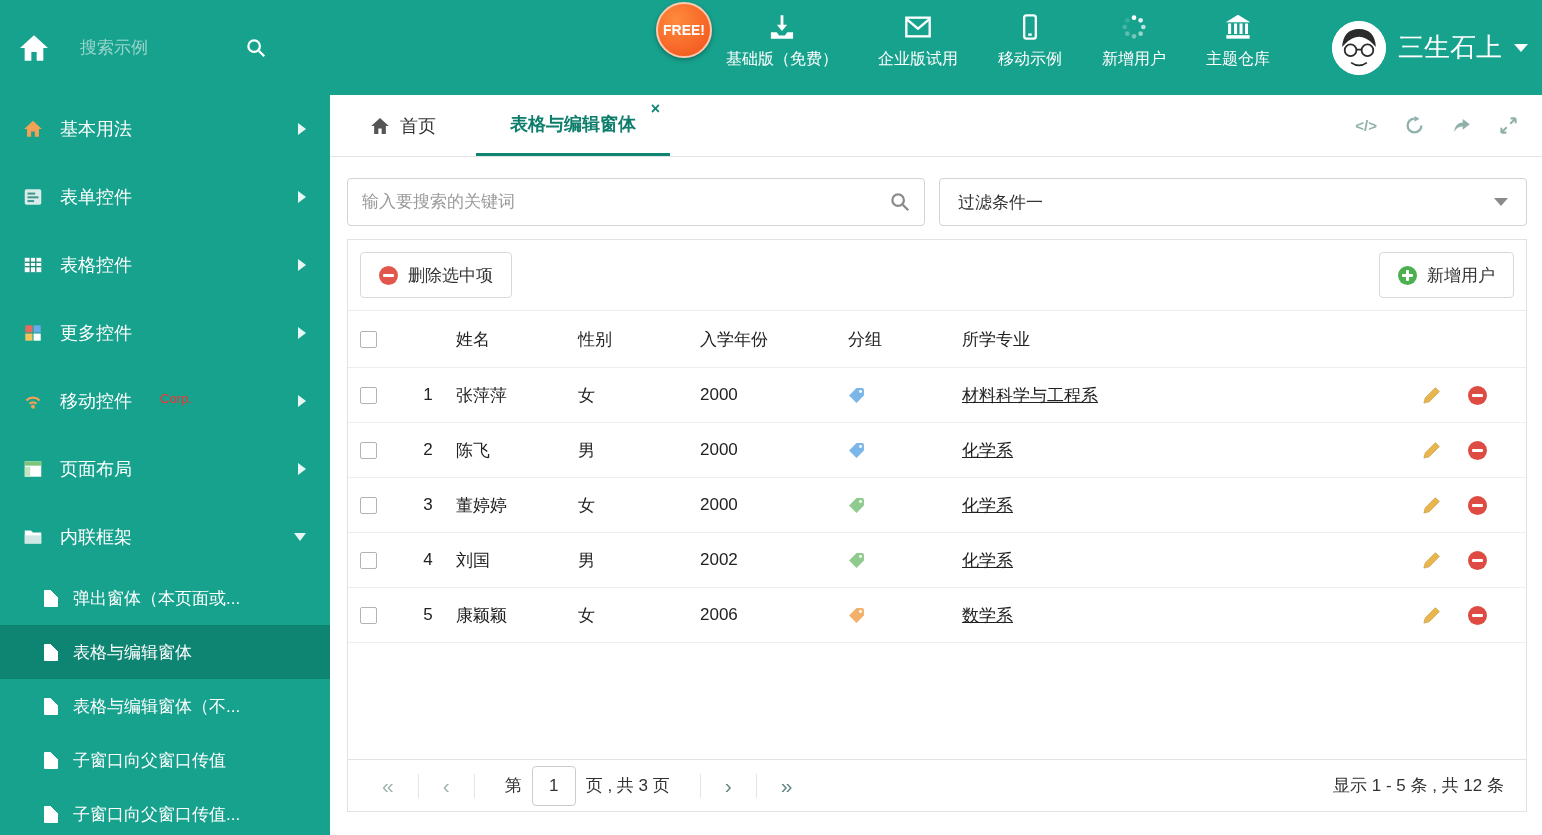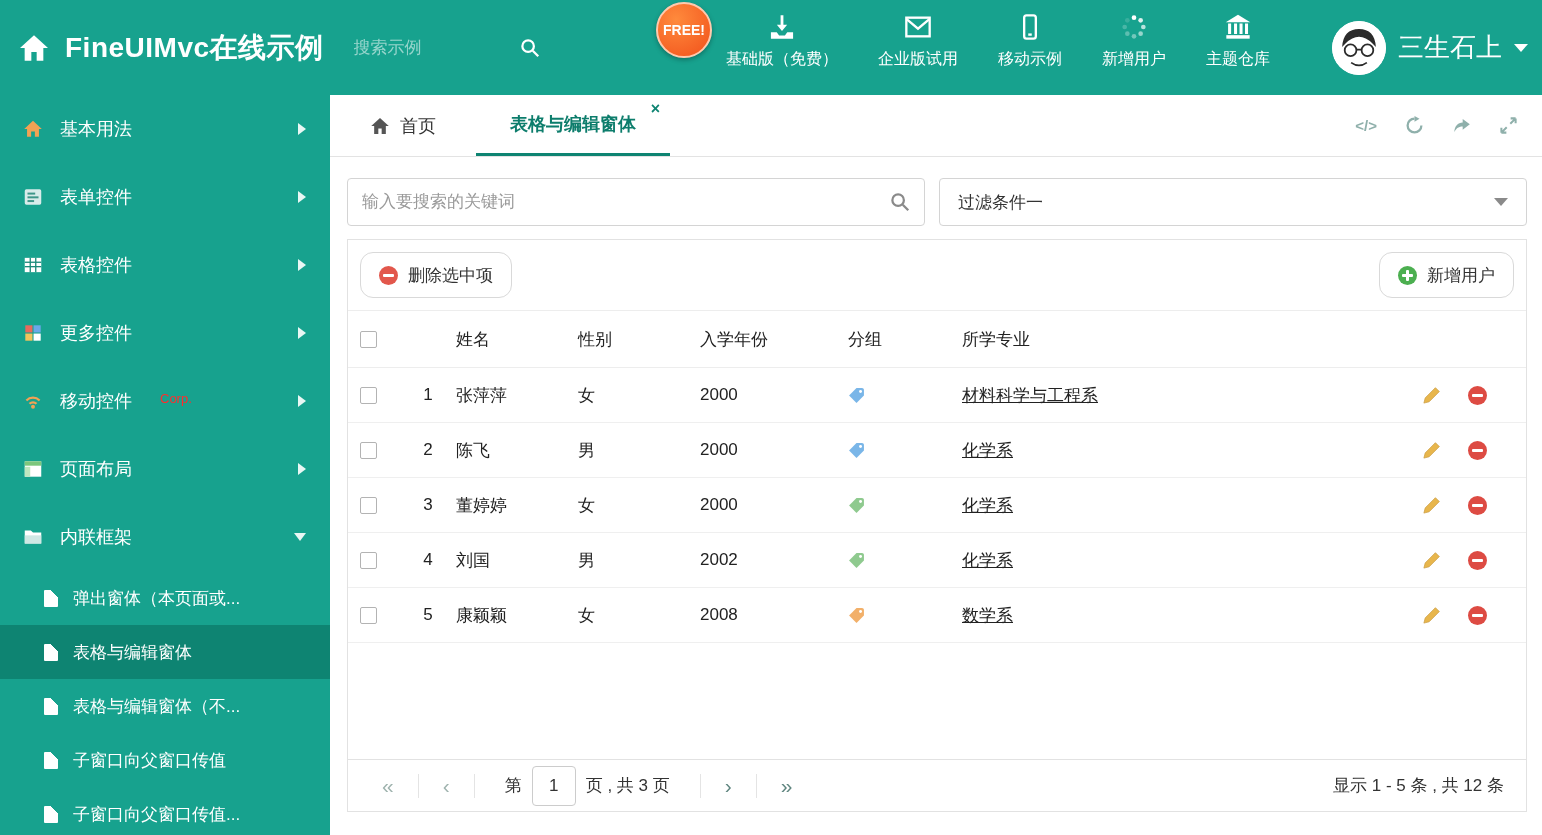--- a/index.html
+++ b/index.html
@@ -56,21 +56,21 @@
   .filters { display:flex; gap:14px; padding:21px 15px 0 17px; }
   .search-box { flex:0 0 578px; height:48px; border:1px solid #d4d4d4; border-radius:4px; display:flex; align-items:center; padding:0 14px; background:#fff; }
   .search-box input { flex:1; border:none; outline:none; font-size:17px; color:#333; }
   .search-box input::placeholder { color:#9a9a9a; }
   .search-box svg { width:20px; height:20px; }
   .select-box { flex:1; height:48px; border:1px solid #d4d4d4; border-radius:4px; display:flex; align-items:center; justify-content:space-between; padding:0 18px; font-size:17px; color:#333; cursor:pointer; background:#fff; }
   .caret-down-g { width:0; height:0; border-left:7px solid transparent; border-right:7px solid transparent; border-top:8px solid #8a8a8a; }
 
   .panel { margin:13px 15px 23px 17px; border:1px solid #e2e2e2; flex:1; min-height:0; display:flex; flex-direction:column; background:#fff; }
   .panel-toolbar { padding:12px; display:flex; }
-  .btn { display:inline-flex; align-items:center; gap:10px; height:46px; padding:12px 18px; border:1px solid #d9d9d9; border-radius:13px; background:#fff; font-size:17px; color:#333; cursor:pointer; }
+  .btn { display:inline-flex; align-items:center; gap:10px; height:46px; padding:12px 18px; border:1px solid #d9d9d9; border-radius:4px; background:#fff; font-size:17px; color:#333; cursor:pointer; }
   .btn-add { margin-left:auto; }
   .circle-ic { width:19px; height:19px; border-radius:50%; position:relative; flex:0 0 19px; }
   .circle-ic.red { background:#e2574c; }
   .circle-ic.red2 { background:#dd4b43; }
   .circle-ic.green { background:#4caf50; }
   .circle-ic::after { content:""; position:absolute; left:4px; right:4px; top:8px; height:3px; background:#fff; border-radius:1px; }
   .circle-ic.green::before { content:""; position:absolute; top:4px; bottom:4px; left:8px; width:3px; background:#fff; border-radius:1px; }
 
   .thead, .trow { display:flex; align-items:center; padding-right:26px; font-size:17px; color:#222; }
   .thead { height:58px; border-top:1px solid #ededed; border-bottom:1px solid #ededed; }
@@ -101,21 +101,20 @@
 </head>
 <body>
 
 <div class="screen">
 
   <header class="topbar">
     <div class="brand">
       <svg viewBox="0 0 24 24" fill="#fff">
           <path d="M12 2.5 L22.5 12 H19 V21.5 H14 V15 H10 V21.5 H5 V12 H1.5 Z"></path>
         </svg>
-      <span class="brand-title">FineUIMvc在线示例</span>
     </div>
     <div class="hdr-search">
       <input placeholder="搜索示例" style="">
       <svg viewBox="0 0 16 16" fill="none" stroke="#fff" stroke-width="1.8">
           <circle cx="6.5" cy="6.5" r="4.6"></circle>
           <line x1="10.2" y1="10.2" x2="14.6" y2="14.6"></line>
         </svg>
     </div>
     <div class="free-badge">FREE!</div>
 
@@ -449,21 +448,21 @@
             </div>
         </div>
 
         <div class="trow">
           <div class="c-check">
               <input type="checkbox" style="">
             </div>
           <div class="c-num">5</div>
           <div class="c-name">康颖颖</div>
           <div class="c-gender">女</div>
-          <div class="c-year">2008</div>
+          <div class="c-year">2006</div>
           <div class="c-group">
               <svg class="tag-icon" viewBox="0 0 16 16">
                 <path d="M1 8 L8 1 H13.2 C14.2 1 15 1.8 15 2.8 V8 L8 15 Z" fill="#f2b06a"></path>
                 <circle cx="11.8" cy="4.2" r="1.4" fill="#fff"></circle>
               </svg>
             </div>
           <div class="c-major"><a class="major-link">数学系</a></div>
           <div class="c-edit">
               <svg class="edit-ic" viewBox="0 0 16 16">
                 <path d="M11.3 1.4 L14.6 4.7 L6 13.3 L1.6 14.4 L2.7 10 Z" fill="#e8b64c" stroke="#c99b3f" stroke-width="0.6"></path>

